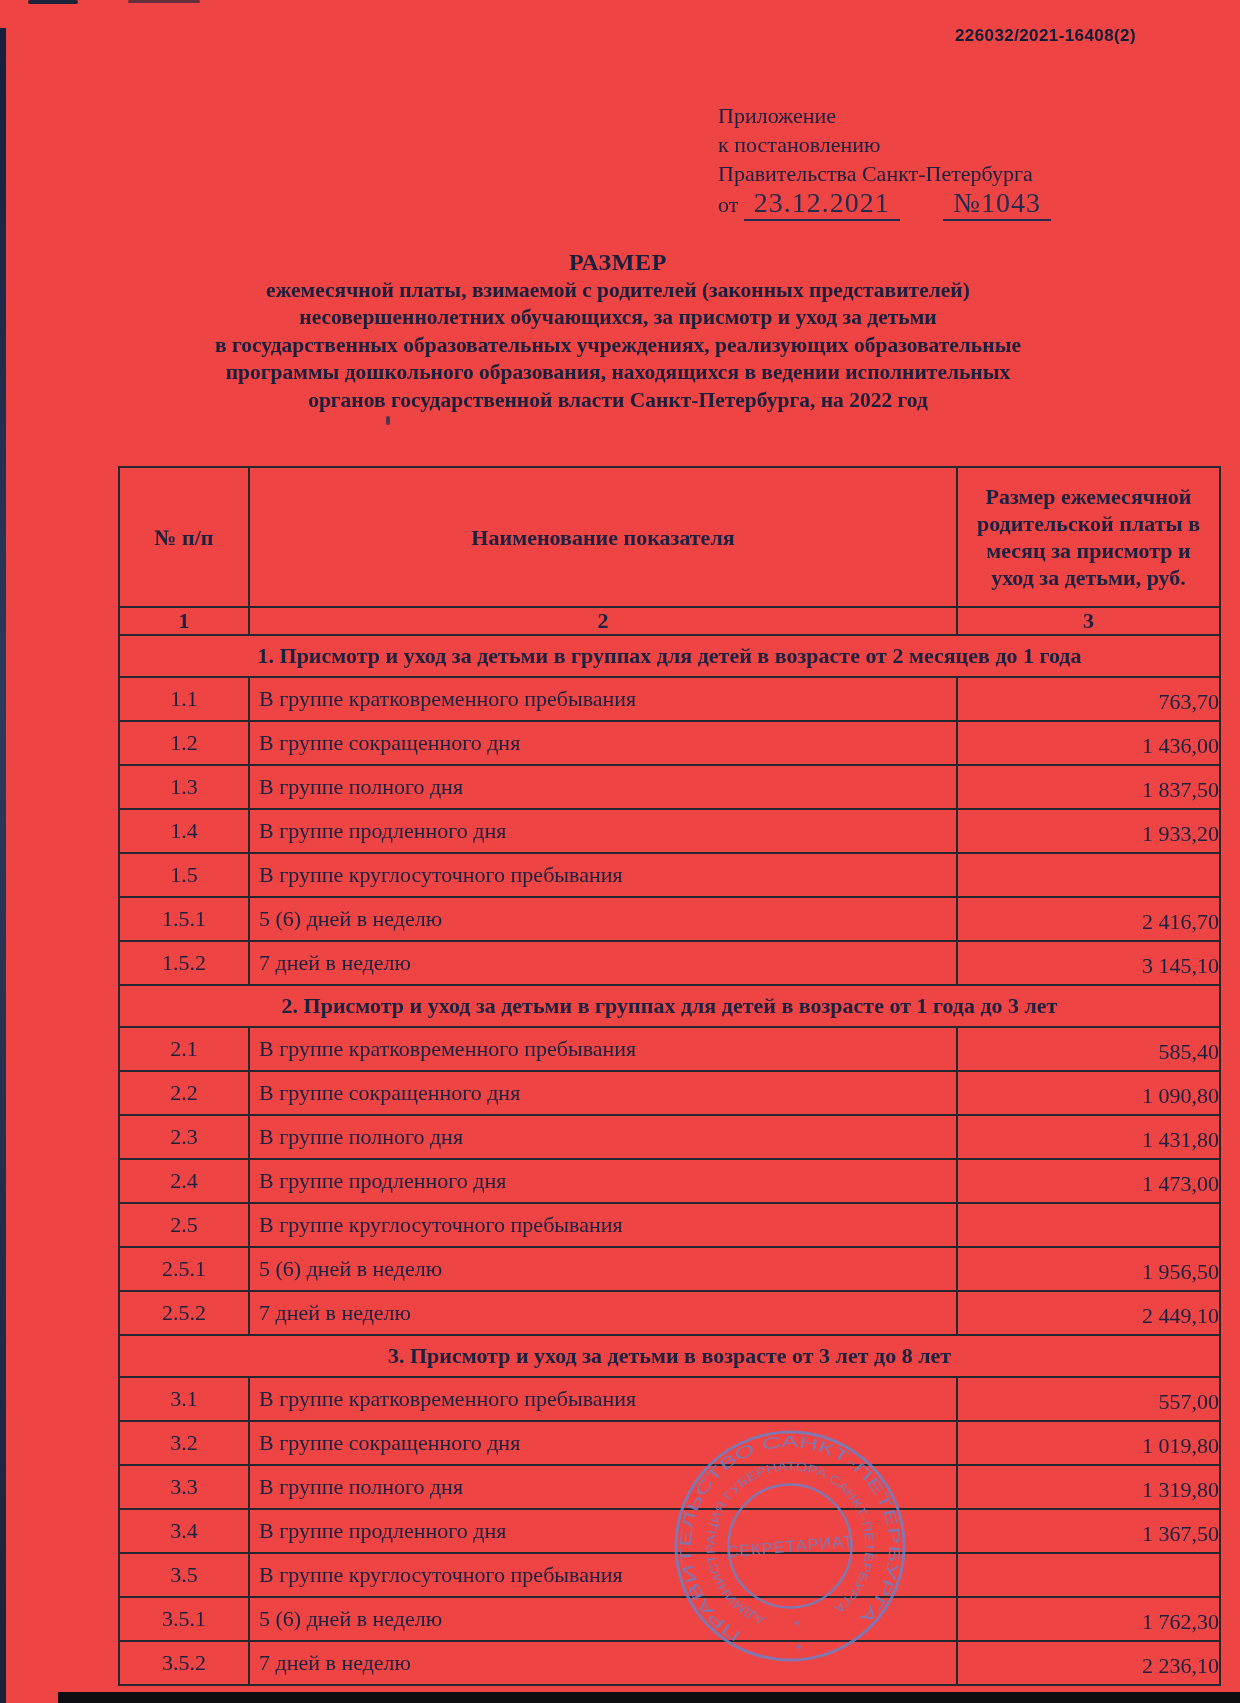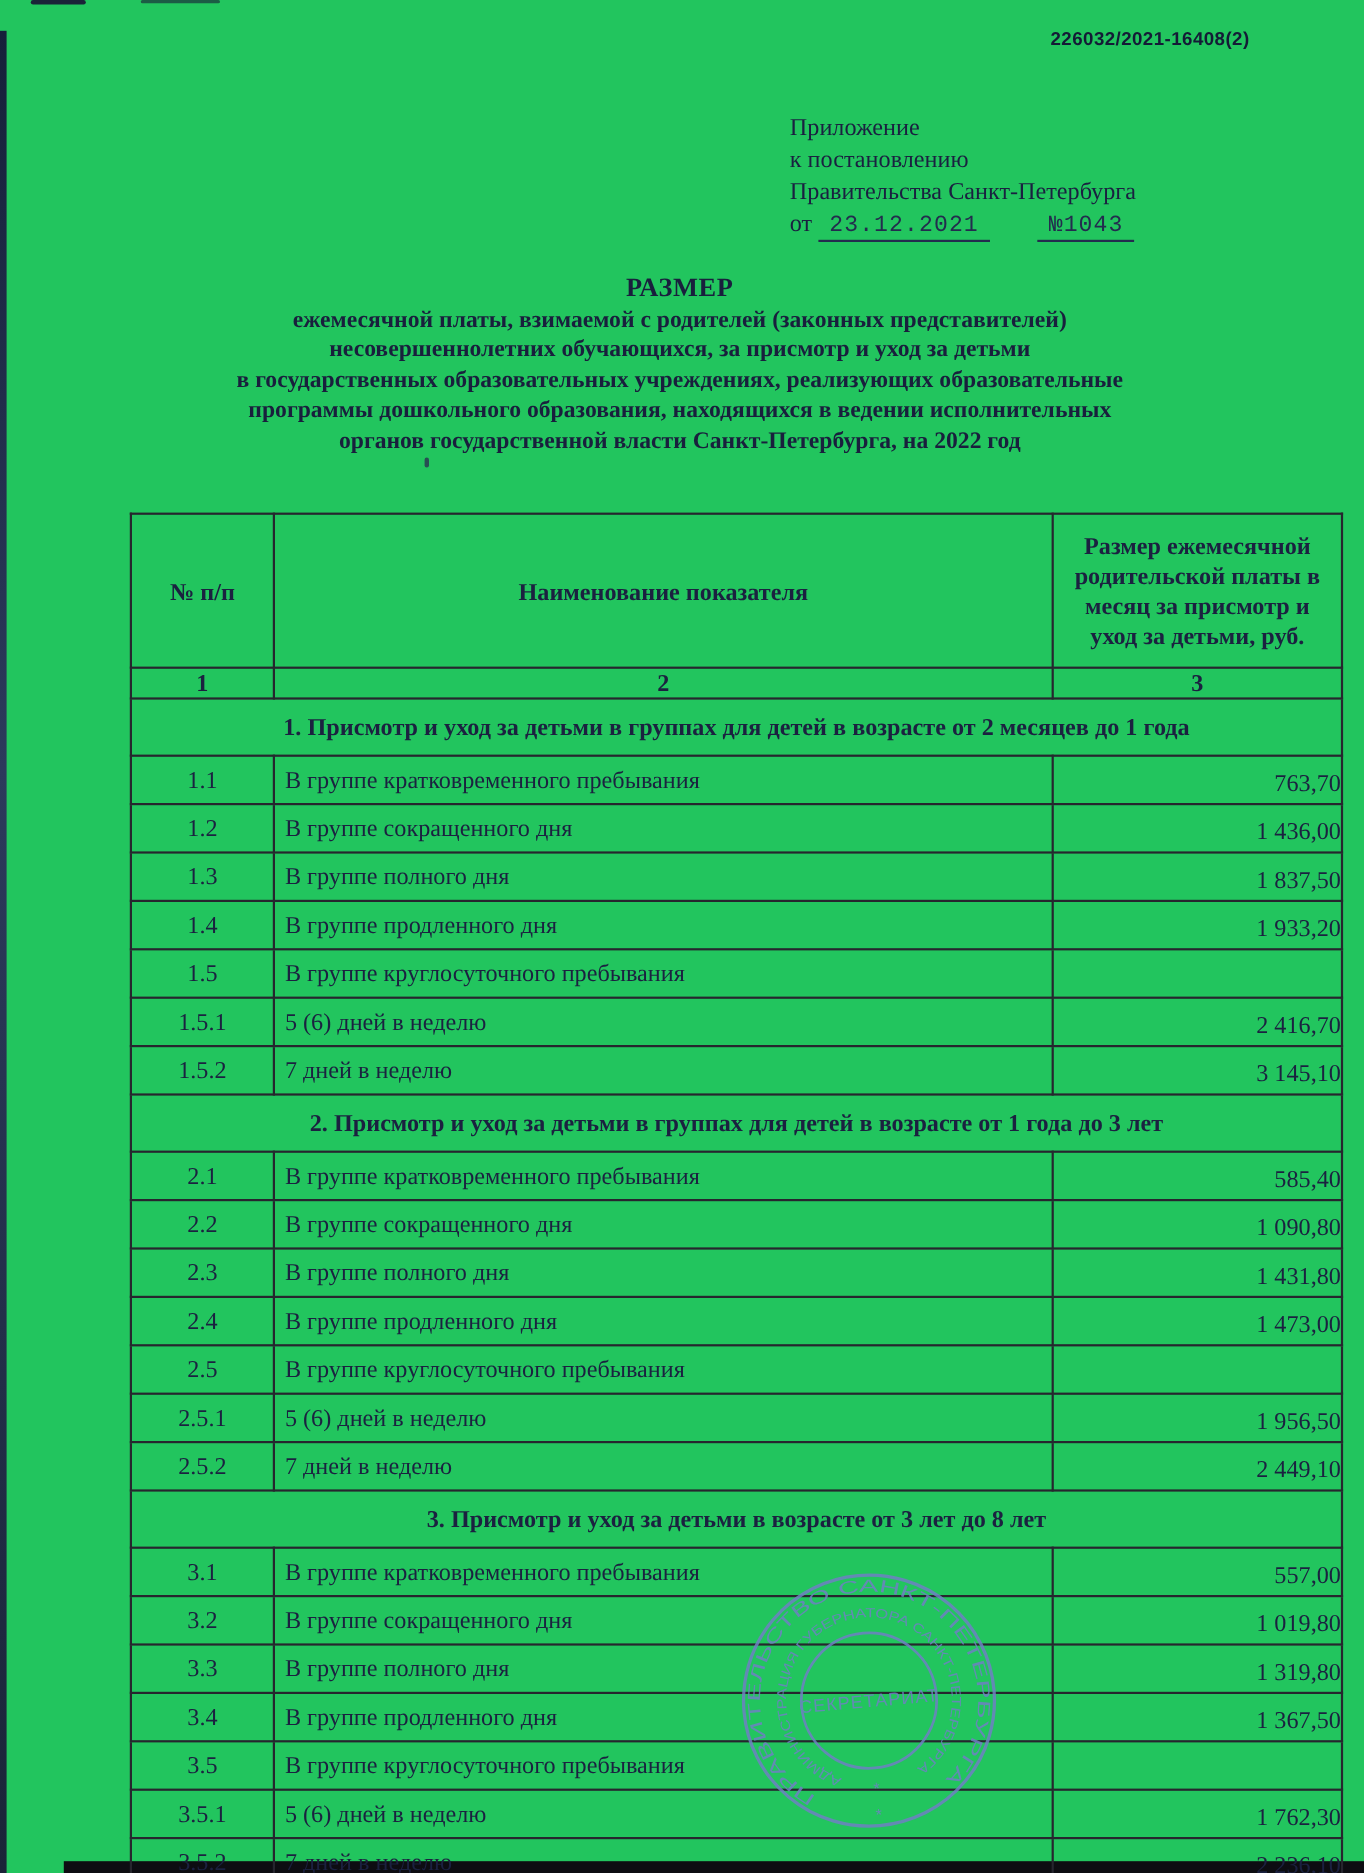--- a/index.html
+++ b/index.html
@@ -1,19 +1,19 @@
 <!DOCTYPE html>
 <html><head>
 <meta charset="utf-8">
 <style>
   html,body{margin:0;padding:0;background:#e8e8e8;}
   .page{
     position:relative;
     width:1240px;height:1703px;
-    background:#22c55e;
+    background:#ef4444;
     overflow:hidden;
     font-family:"Liberation Serif", serif;
     color:#1b2140;
   }
   
   .edge-left{position:absolute;left:0;top:28px;width:6px;height:1675px;
     background:linear-gradient(180deg,#16203a 0%,#2c3a5c 40%,#1a2438 100%);}
   .edge-bottom{position:absolute;left:58px;top:1692px;width:1182px;height:11px;background:#0d0d12;}
   .mark-a{position:absolute;left:28px;top:0;width:50px;height:4px;background:#1a2338;border-radius:2px;}
   .mark-b{position:absolute;left:128px;top:0;width:72px;height:3px;background:#1a2338;opacity:.65;border-radius:2px;}
@@ -23,22 +23,22 @@
     position:absolute;top:26px;right:104px;
     font-family:"Liberation Sans", sans-serif;
     font-size:17px;font-weight:600;letter-spacing:.4px;color:#141b36;
   }
 
   .appendix{
     position:absolute;left:718px;top:101px;
     font-size:22px;line-height:29px;color:#1a2040;
   }
   .appendix .typed{
-    font-family:Liberation Mono, monospace;
-    font-size:21px;letter-spacing:1px;color:#232c4e;
+    font-family:Liberation Serif, serif;
+    font-size:28px;letter-spacing:1px;color:#232c4e;
   }
   .u{border-bottom:2px solid #232c4e;padding:0 10px 1px 10px;}
   .num-span{margin-left:38px;}
 
   .title{
     position:absolute;left:66px;top:249px;width:1104px;
     text-align:center;font-weight:bold;
     font-size:21.5px;line-height:27.5px;color:#191f3d;
   }
   .title .t-first{font-size:24px;letter-spacing:.6px;}
@@ -54,21 +54,21 @@
     font-size:22px;color:#1b2140;
     vertical-align:middle;
     padding:0;
     overflow:hidden;
   }
   .c1{width:116px;text-align:center;font-size:21px;margin-left:28px;}
   .c2{width:694px;text-align:left;padding-left:9px !important;}
   .c3{width:249px;text-align:right;font-size:21px;}
   .h-head{height:140px;}
   .h-nums{height:26px;}
-  .h-sec{height:52px;}
+  .h-sec{height:42px;}
   .h-row{height:44px;}
   .head-cell{font-weight:bold;text-align:center;font-size:21px;line-height:27px;padding:2px 6px !important;}
   .nums-cell{font-weight:bold;font-size:20px;text-align:center;padding-left:0 !important;}
   .sec-cell{font-weight:bold;text-align:center;font-size:22px;padding-left:0 !important;}
   .val-cell{padding-top:5px !important;}
 
   .stamp{
     position:absolute;left:671px;top:1427px;width:238px;height:238px;
     opacity:.85;
     transform:rotate(-5deg);

